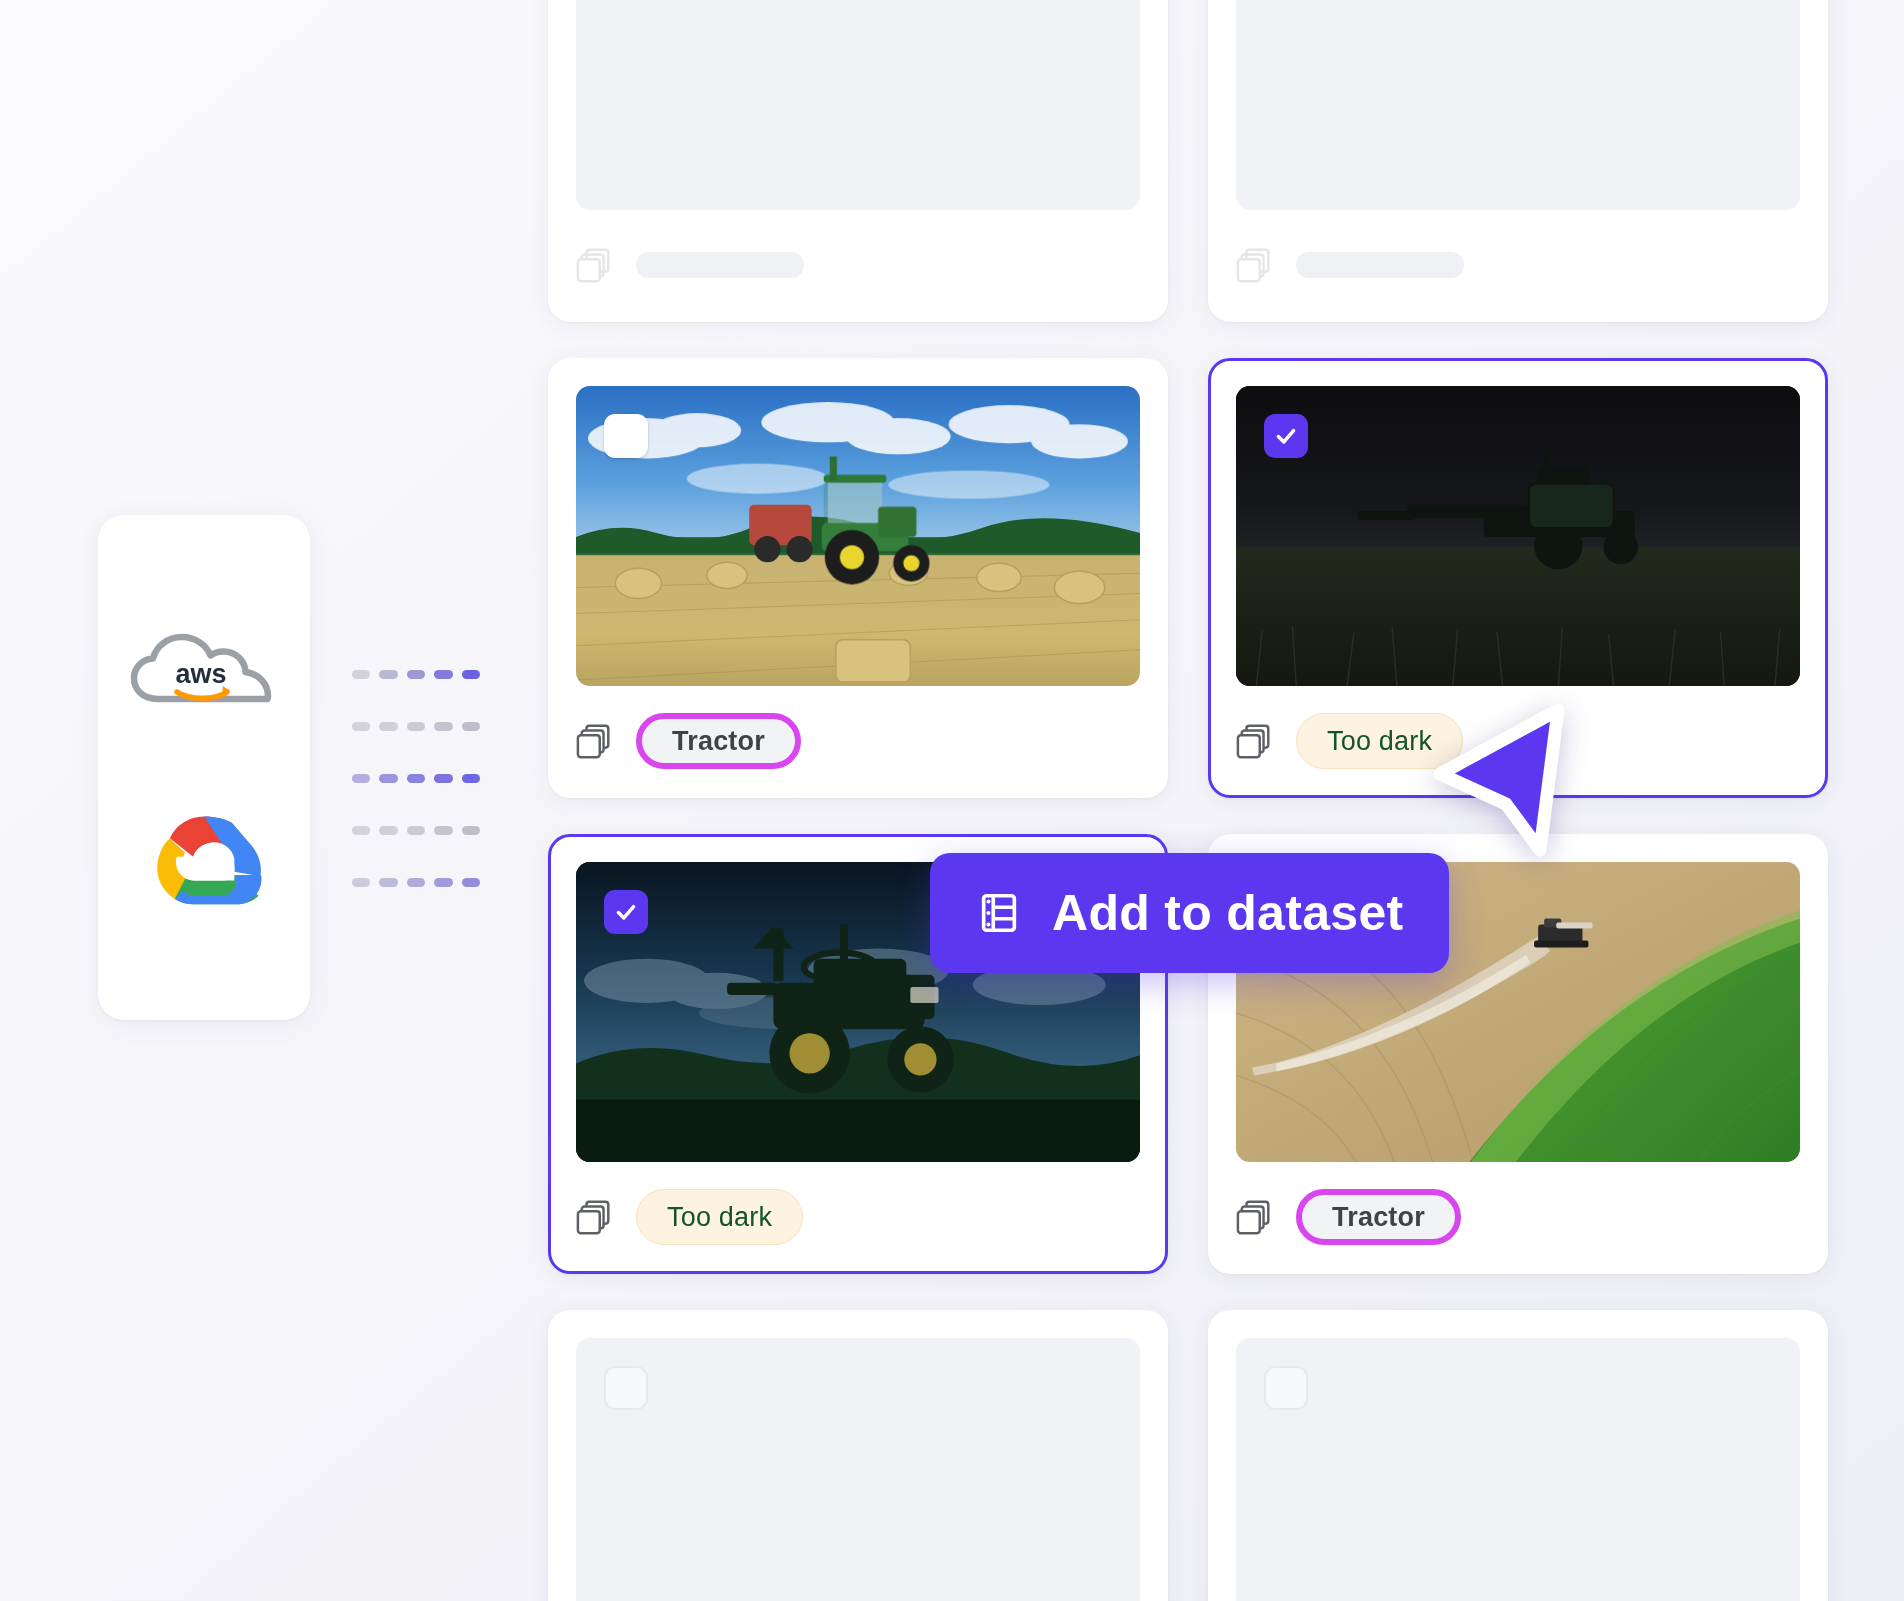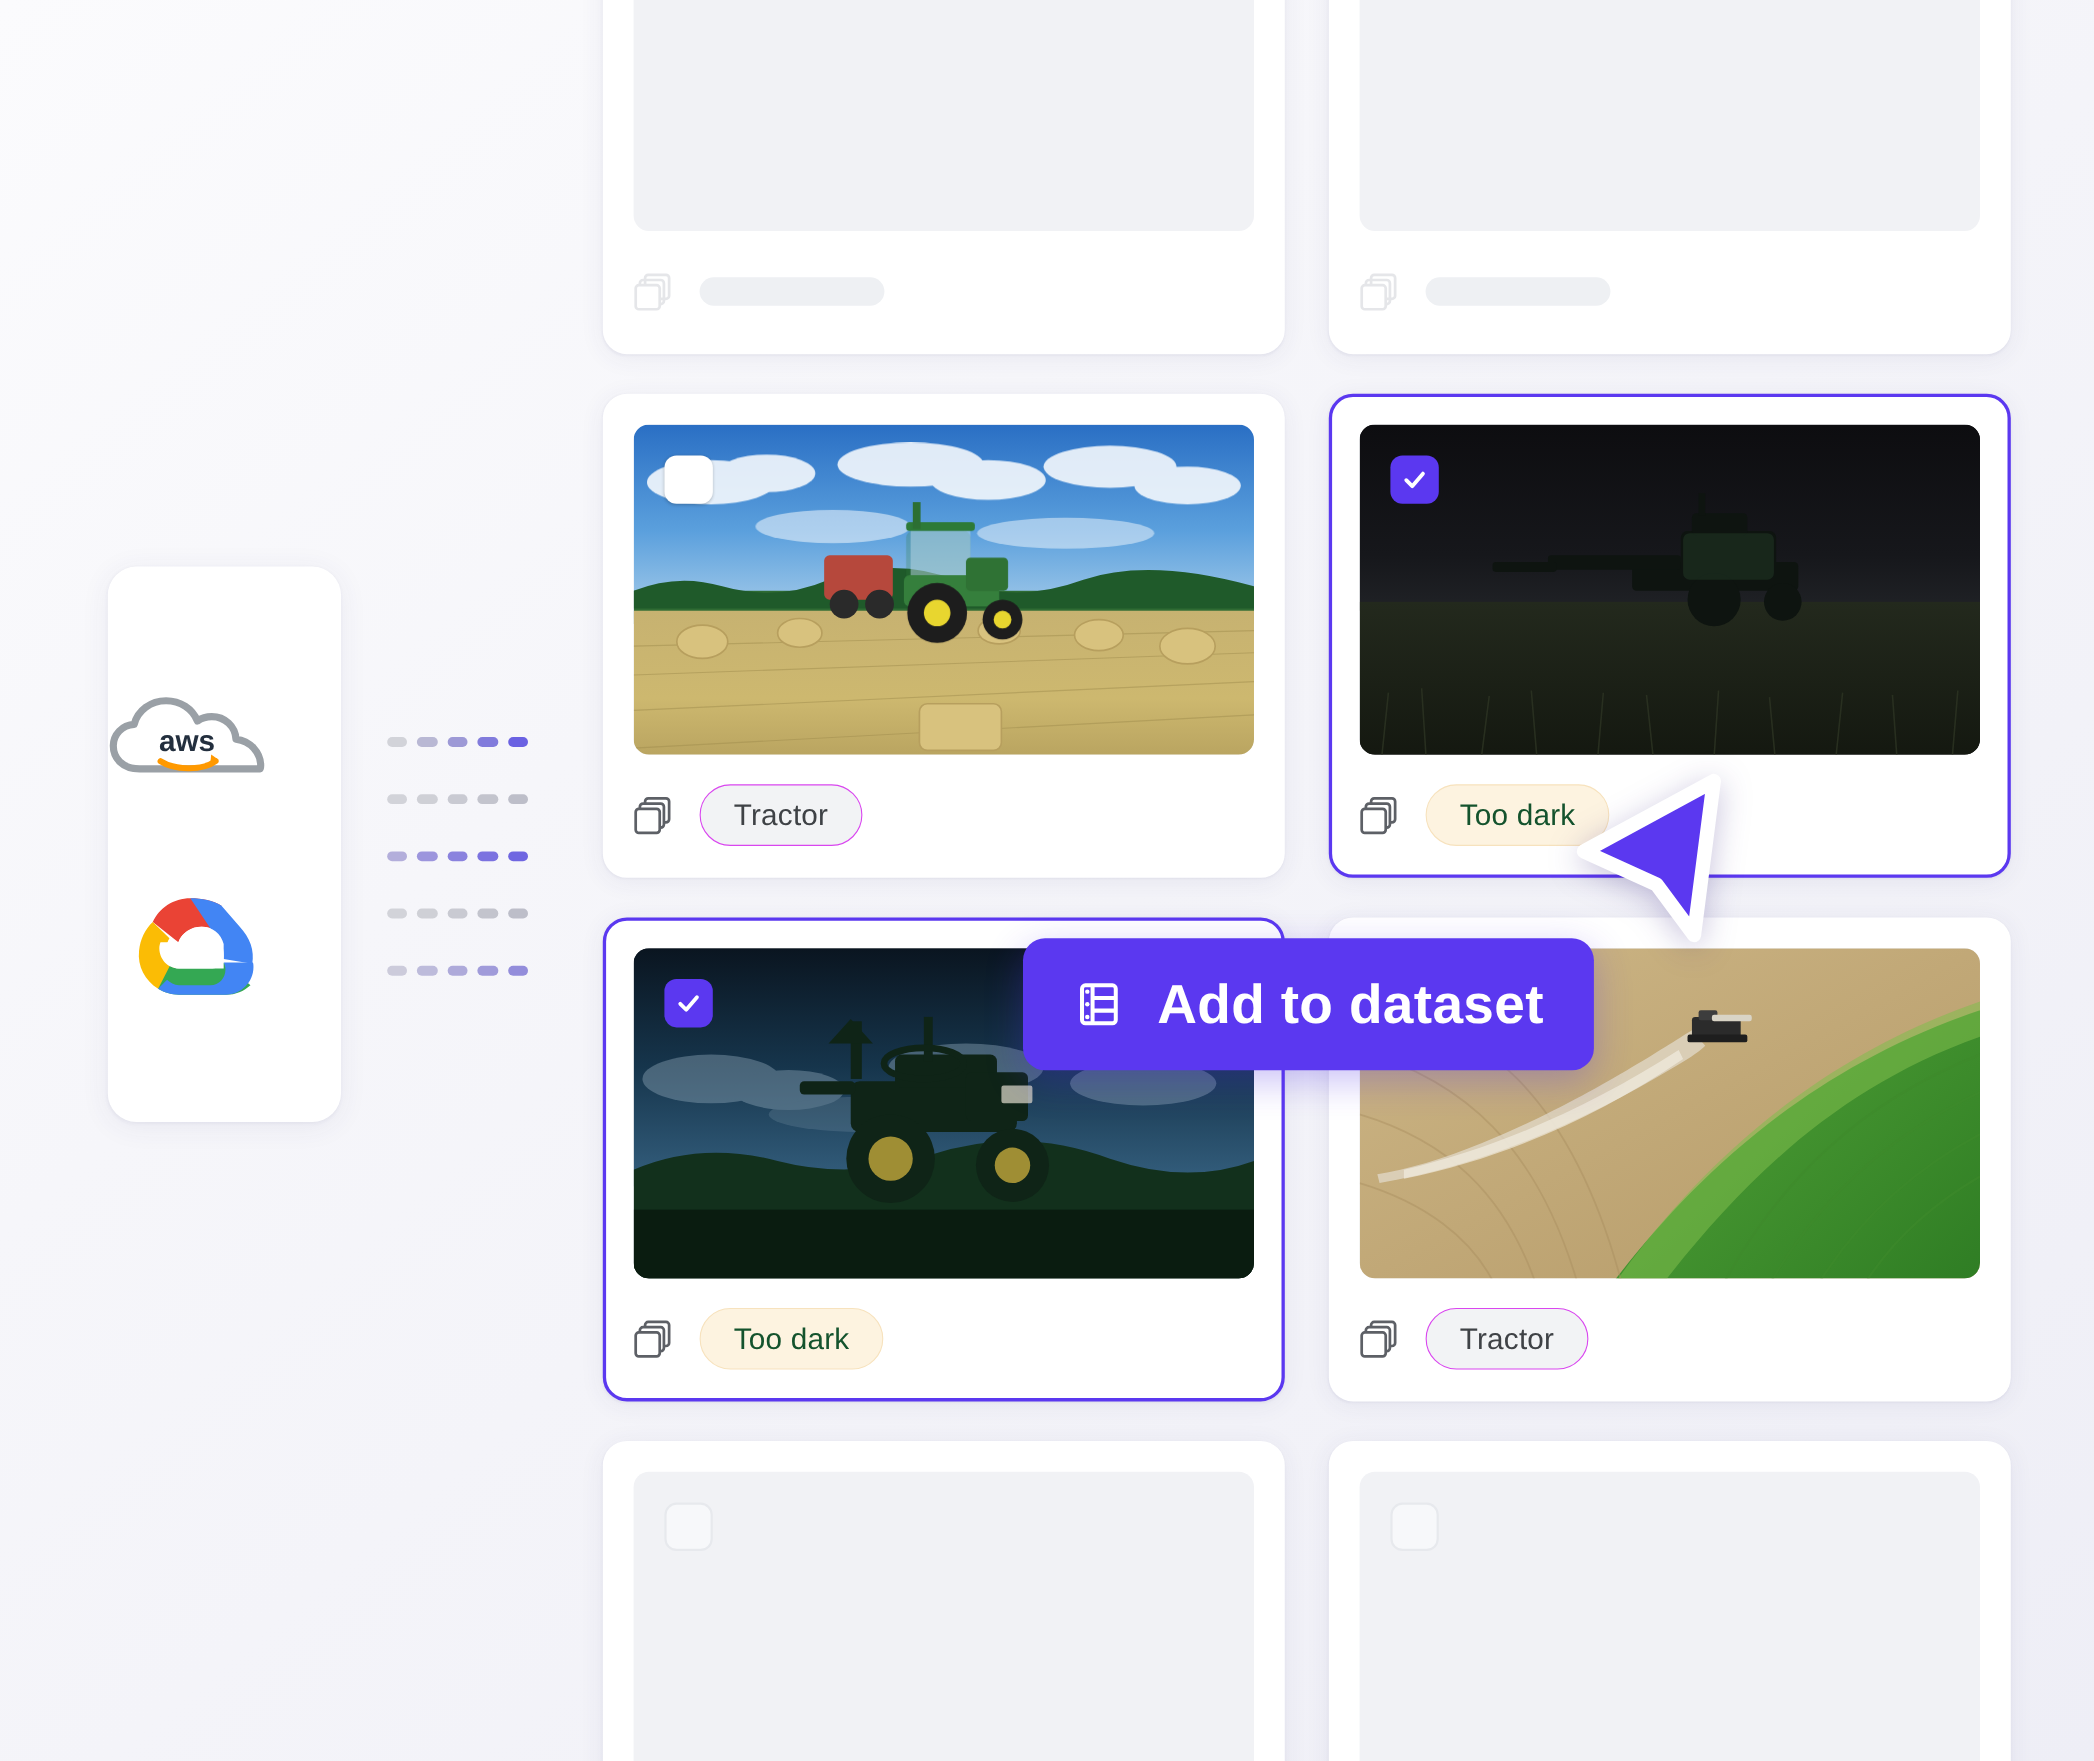--- a/index.html
+++ b/index.html
@@ -21,21 +21,21 @@
     position: absolute;
     left: 98px;
     top: 515px;
     width: 212px;
     height: 505px;
     background: #ffffff;
     border-radius: 26px;
     box-shadow: 0 4px 26px rgba(60, 60, 110, .07), 0 1px 3px rgba(60,60,110,.05);
     display: flex;
     flex-direction: column;
-    align-items: flex-start;
+    align-items: center;
     justify-content: space-evenly;
     padding: 26px 0;
   }
   .cloud-logo {
     width: 150px;
     height: 110px;
     display: flex;
     align-items: center;
     justify-content: center;
   }
@@ -119,22 +119,23 @@
     align-items: center;
     justify-content: center;
     height: 56px;
     padding: 0 30px;
     border-radius: 28px;
     font-size: 27px;
     letter-spacing: .2px;
   }
   .badge.neutral {
     background: #f2f3f5;
-    border: 1px solid #d946ef;
+    border: 6px solid #d946ef;
     color: #3f4246;
+    font-weight: bold;
   }
   .badge.warn {
     background: #fdf3e0;
     border: 1px solid #f7e2bd;
     color: #14532d;
   }
   .badge.skeleton {
     background: #eef0f3;
     border: none;
     width: 168px;

